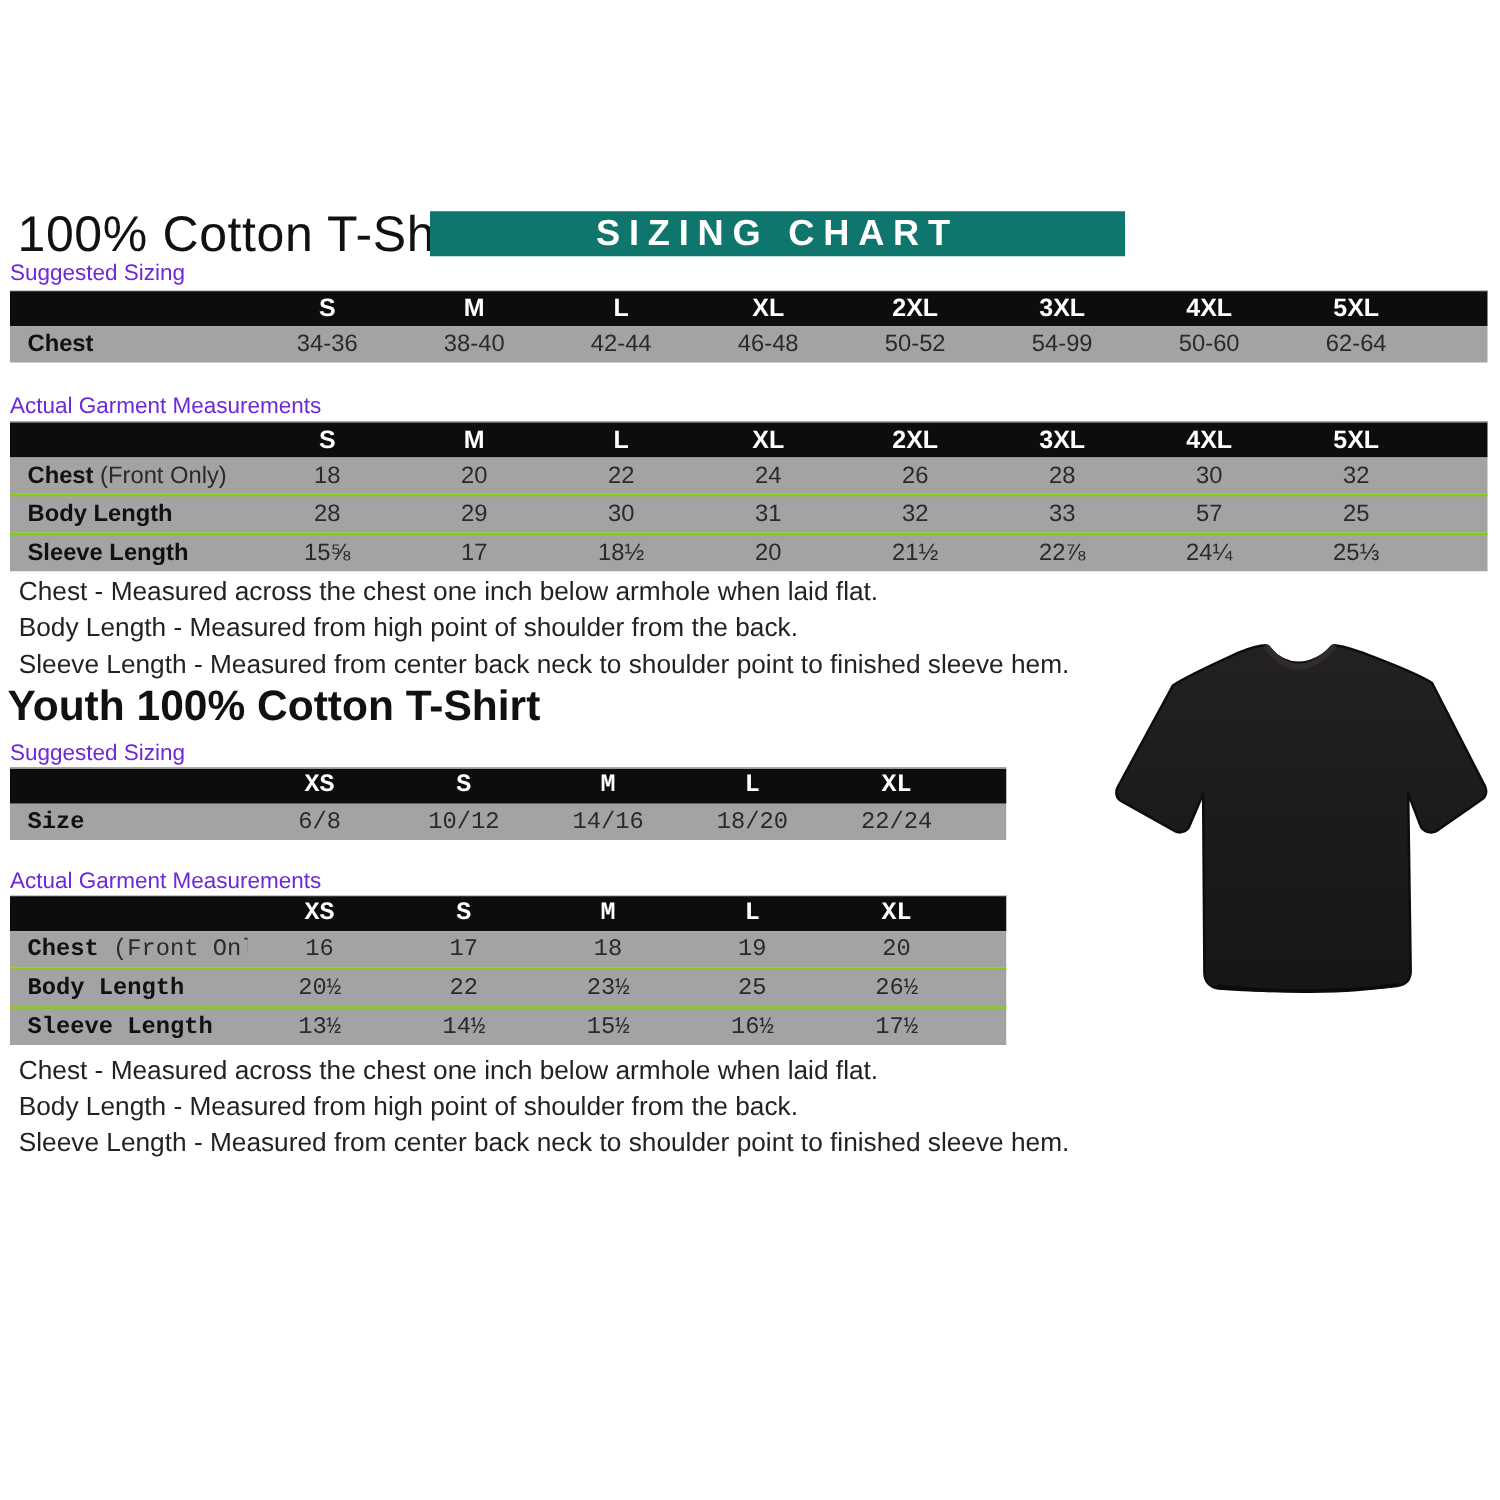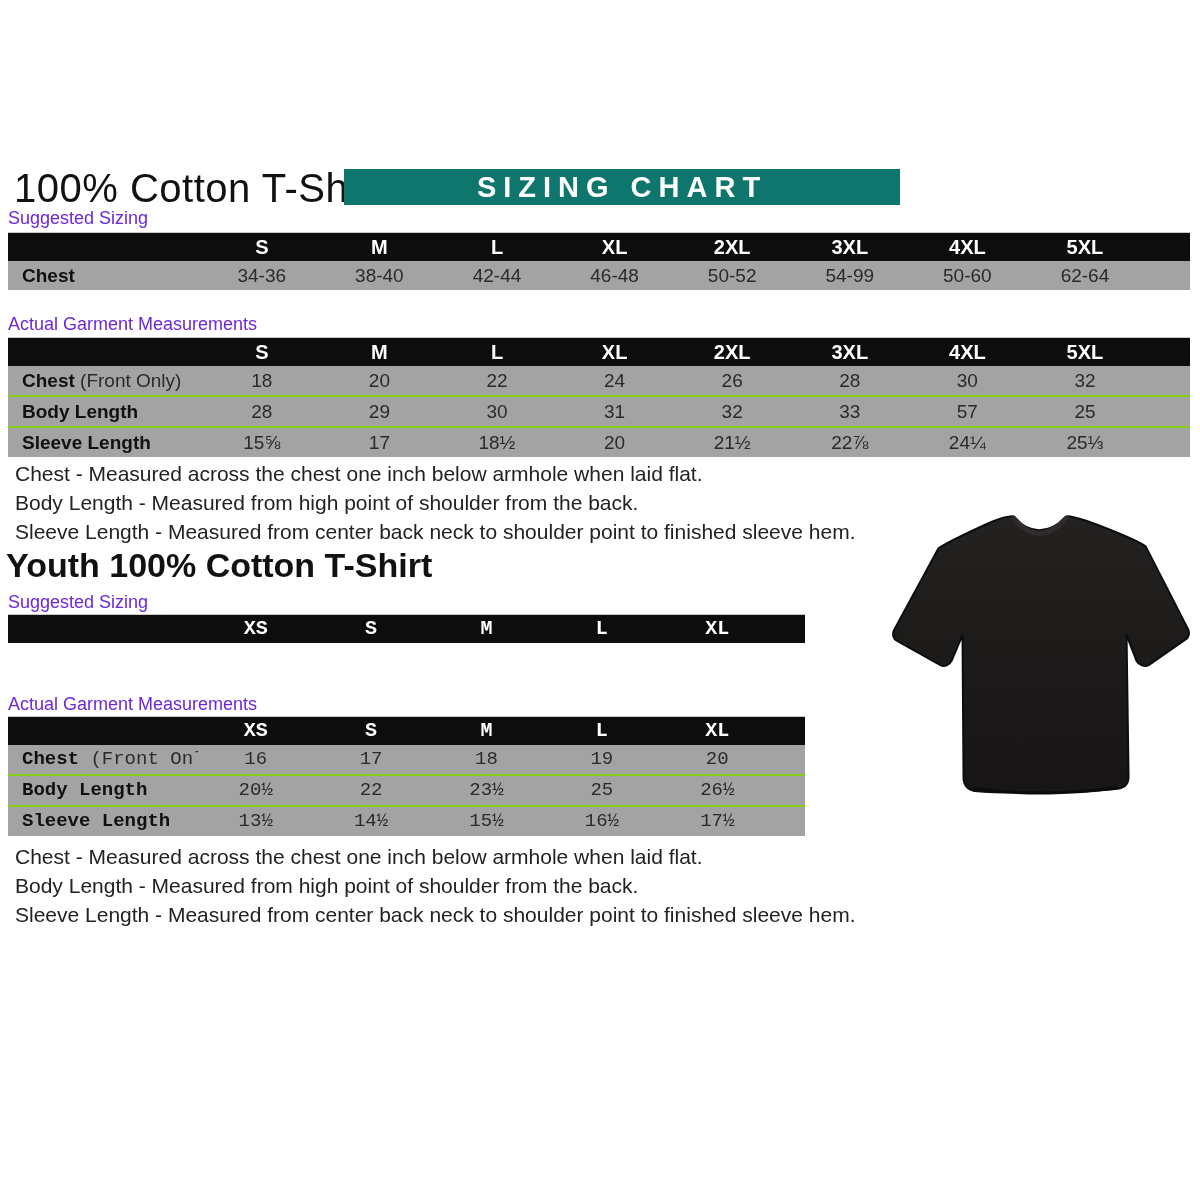--- a/index.html
+++ b/index.html
@@ -145,20 +145,28 @@
 
 <div class="abs section-label lbl-youth-suggested">Suggested Sizing</div>
 <div class="abs size-table youth-grid tbl-youth-suggested">
     <div class="t-head">
       <span class="t-cell t-label"></span>
       <span class="t-cell">XS</span>
       <span class="t-cell">S</span>
       <span class="t-cell">M</span>
       <span class="t-cell">L</span>
       <span class="t-cell">XL</span>
+    </div>
+    <div class="t-row">
+      <span class="t-cell t-label"><b>Size</b></span>
+      <span class="t-cell">6/8</span>
+      <span class="t-cell">10/12</span>
+      <span class="t-cell">14/16</span>
+      <span class="t-cell">18/20</span>
+      <span class="t-cell">22/24</span>
     </div>
   </div>
 
 <div class="abs section-label lbl-youth-actual">Actual Garment Measurements</div>
 <div class="abs size-table youth-grid tbl-youth-actual">
     <div class="t-head">
       <span class="t-cell t-label"></span>
       <span class="t-cell">XS</span>
       <span class="t-cell">S</span>
       <span class="t-cell">M</span>

